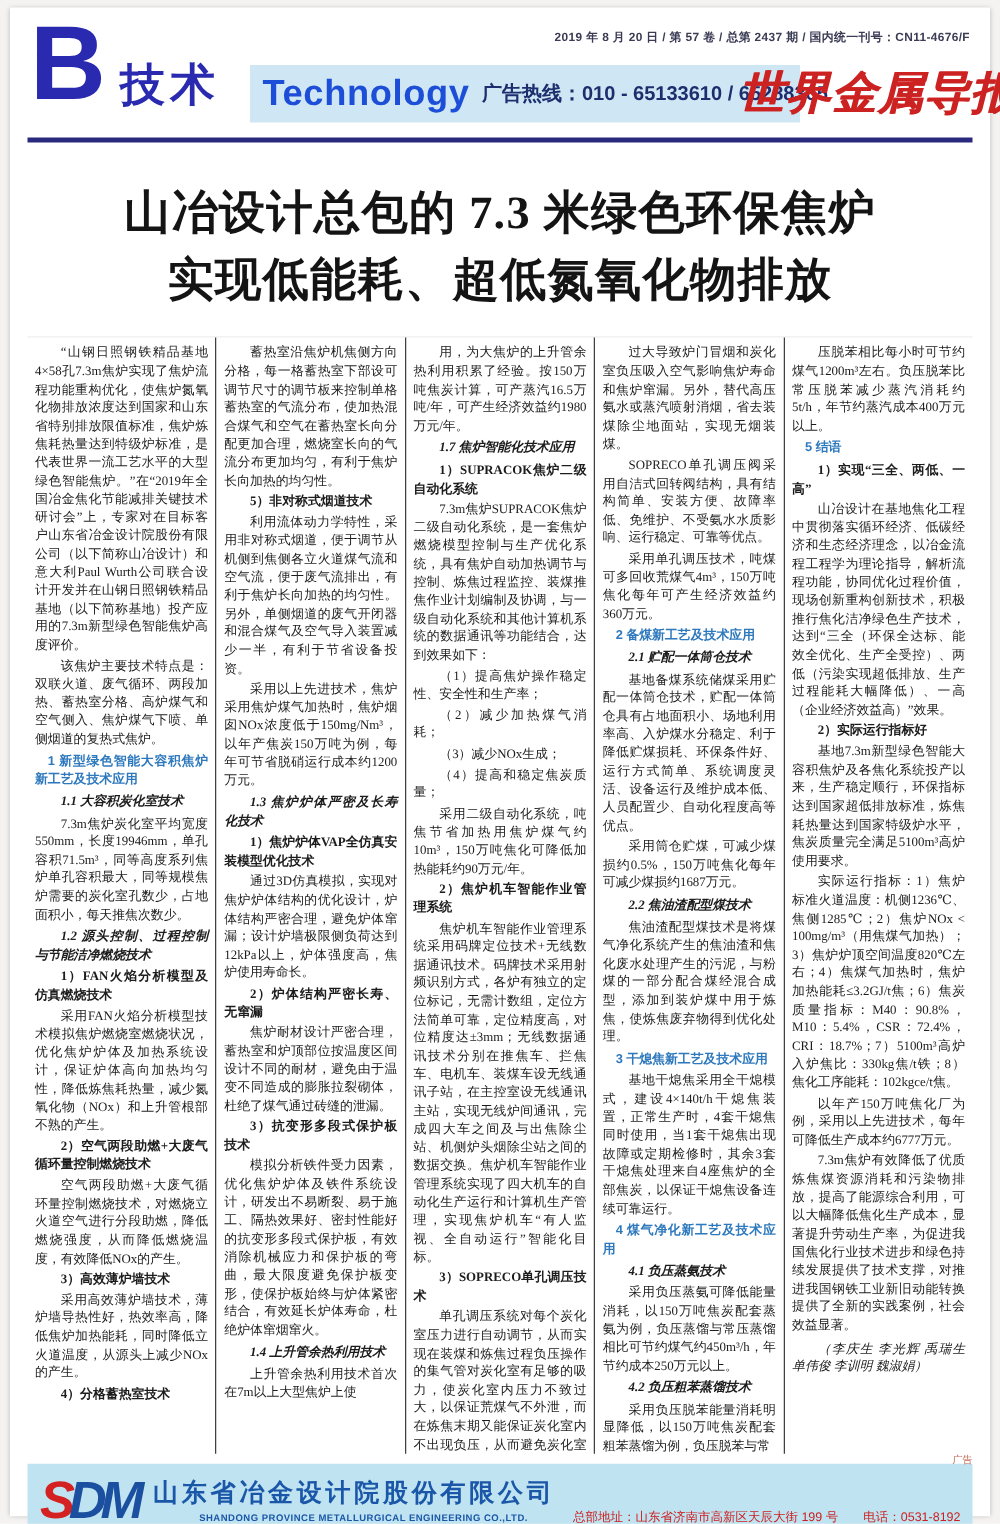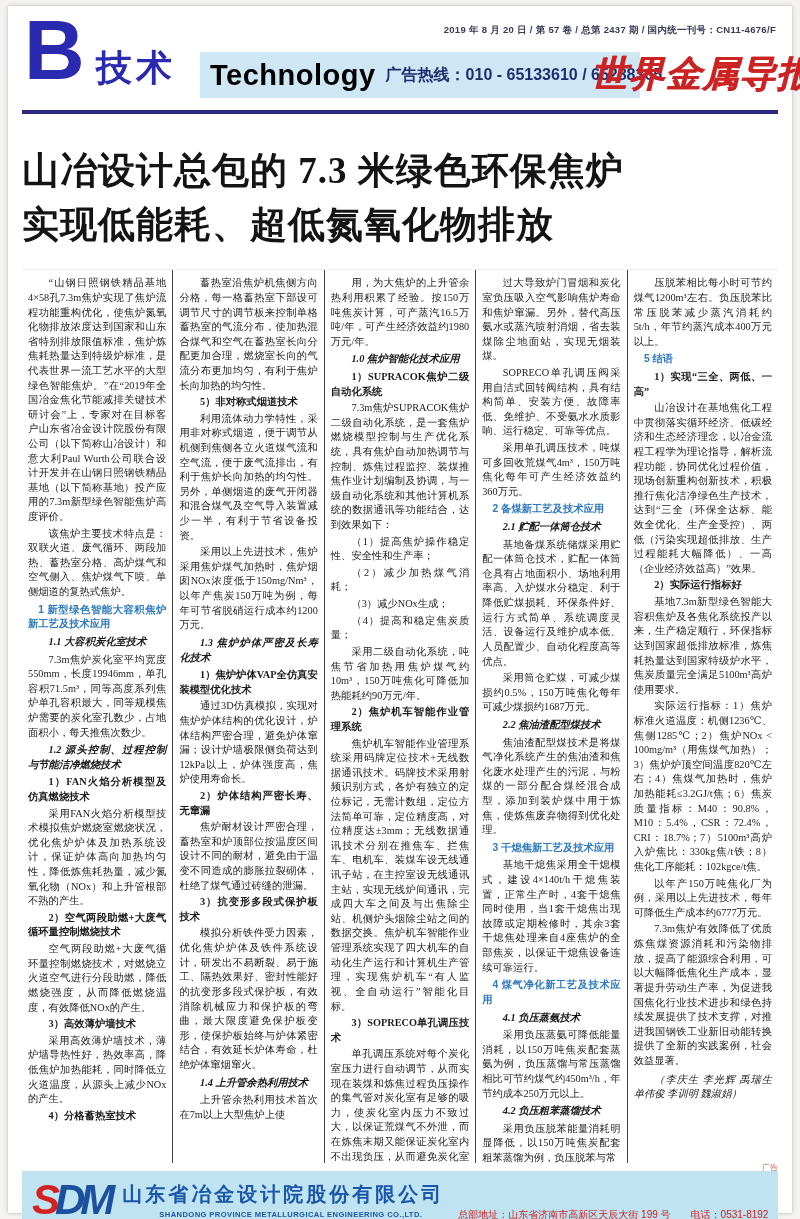--- a/index.html
+++ b/index.html
@@ -31,39 +31,39 @@
     font-size:9.5px;color:#3b3b55;font-weight:bold;
     font-family:"Liberation Sans",sans-serif;letter-spacing:.3px;
   }
   .hdr-bar{
     position:absolute;left:178px;top:36px;width:440px;height:46px;
     background:#cfe7f4;display:flex;align-items:center;padding:0 10px;
     box-sizing:border-box;
   }
   .hdr-tech{
     font-family:"Liberation Sans",sans-serif;
-    font-size:29px;font-weight:bold;color:#000000;letter-spacing:.5px;
+    font-size:29px;font-weight:bold;color:#1d4ed8;letter-spacing:.5px;
     margin-right:10px;
   }
   .hdr-hotline{
     font-size:16px;font-weight:bold;color:#1d2e6e;
     font-family:"Liberation Sans",sans-serif;white-space:nowrap;
   }
   .hdr-masthead{
     position:absolute;right:0;top:34px;width:152px;height:48px;
     display:flex;align-items:center;justify-content:center;
     font-size:36px;font-weight:900;color:#cc2222;
     font-family:"Liberation Serif",serif;font-style:italic;
     letter-spacing:1px;white-space:nowrap;
     text-shadow:1px 0 0 #cc2222;
   }
   .hdr-rule{height:4px;background:#29297e;margin-top:2px;}
   
   .headline{
-    margin:30px 0 18px 0;text-align:left;
+    margin:30px 0 18px 0;text-align:center;
     font-size:37px;font-weight:900;color:#141414;line-height:1.45;
     letter-spacing:1px;
   }
   
   .cols{display:flex;height:893px;border-top:1px solid #eee;}
   .col{
     flex:1 1 0;padding:6px 6px 0 6px;overflow:hidden;
     font-size:10.3px;line-height:1.42;color:#1c1c1c;
     text-align:justify;
   }
@@ -156,21 +156,21 @@
         <p class="body">通过3D仿真模拟，实现对焦炉炉体结构的优化设计，炉体结构严密合理，避免炉体窜漏；设计炉墙极限侧负荷达到12kPa以上，炉体强度高，焦炉使用寿命长。</p>
         <p class="h3">2）炉体结构严密长寿、无窜漏</p>
         <p class="body">焦炉耐材设计严密合理，蓄热室和炉顶部位按温度区间设计不同的耐材，避免由于温变不同造成的膨胀拉裂砌体，杜绝了煤气通过砖缝的泄漏。</p>
         <p class="h3">3）抗变形多段式保护板技术</p>
         <p class="body">模拟分析铁件受力因素，优化焦炉炉体及铁件系统设计，研发出不易断裂、易于施工、隔热效果好、密封性能好的抗变形多段式保护板，有效消除机械应力和保护板的弯曲，最大限度避免保护板变形，使保护板始终与炉体紧密结合，有效延长炉体寿命，杜绝炉体窜烟窜火。</p>
         <p class="h2">1.4 上升管余热利用技术</p>
         <p class="body">上升管余热利用技术首次在7m以上大型焦炉上使</p>
       </div>
       <div class="col">
         <p class="body">用，为大焦炉的上升管余热利用积累了经验。按150万吨焦炭计算，可产蒸汽16.5万吨/年，可产生经济效益约1980万元/年。</p>
-        <p class="h2">1.0 焦炉智能化技术应用</p>
+        <p class="h2">1.7 焦炉智能化技术应用</p>
         <p class="h3">1）SUPRACOK焦炉二级自动化系统</p>
         <p class="body">7.3m焦炉SUPRACOK焦炉二级自动化系统，是一套焦炉燃烧模型控制与生产优化系统，具有焦炉自动加热调节与控制、炼焦过程监控、装煤推焦作业计划编制及协调，与一级自动化系统和其他计算机系统的数据通讯等功能结合，达到效果如下：</p>
         <p class="body">（1）提高焦炉操作稳定性、安全性和生产率；</p>
         <p class="body">（2）减少加热煤气消耗；</p>
         <p class="body">（3）减少NOx生成；</p>
         <p class="body">（4）提高和稳定焦炭质量；</p>
         <p class="body">采用二级自动化系统，吨焦节省加热用焦炉煤气约10m³，150万吨焦化可降低加热能耗约90万元/年。</p>
         <p class="h3">2）焦炉机车智能作业管理系统</p>
         <p class="body">焦炉机车智能作业管理系统采用码牌定位技术+无线数据通讯技术。码牌技术采用射频识别方式，各炉有独立的定位标记，无需计数组，定位方法简单可靠，定位精度高，对位精度达±3mm；无线数据通讯技术分别在推焦车、拦焦车、电机车、装煤车设无线通讯子站，在主控室设无线通讯主站，实现无线炉间通讯，完成四大车之间及与出焦除尘站、机侧炉头烟除尘站之间的数据交换。焦炉机车智能作业管理系统实现了四大机车的自动化生产运行和计算机生产管理，实现焦炉机车“有人监视、全自动运行”智能化目标。</p>
         <p class="h3">3）SOPRECO单孔调压技术</p>

